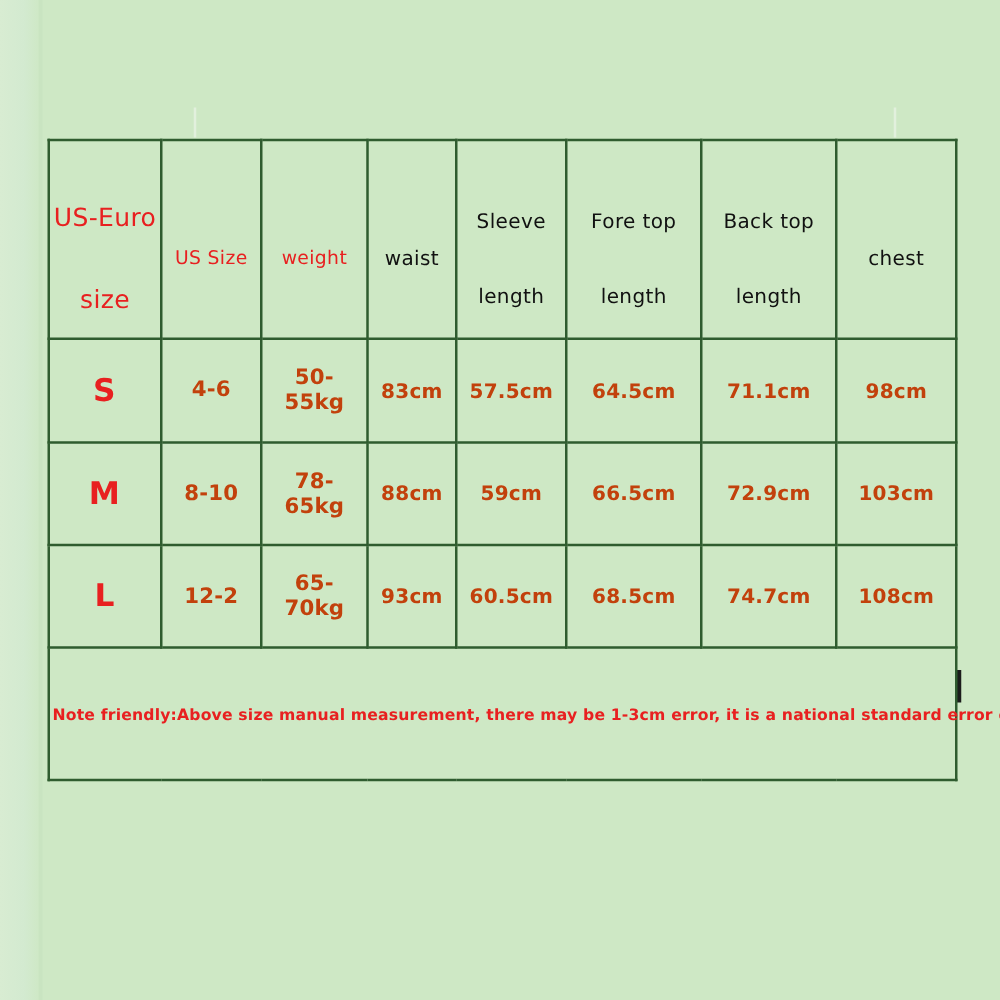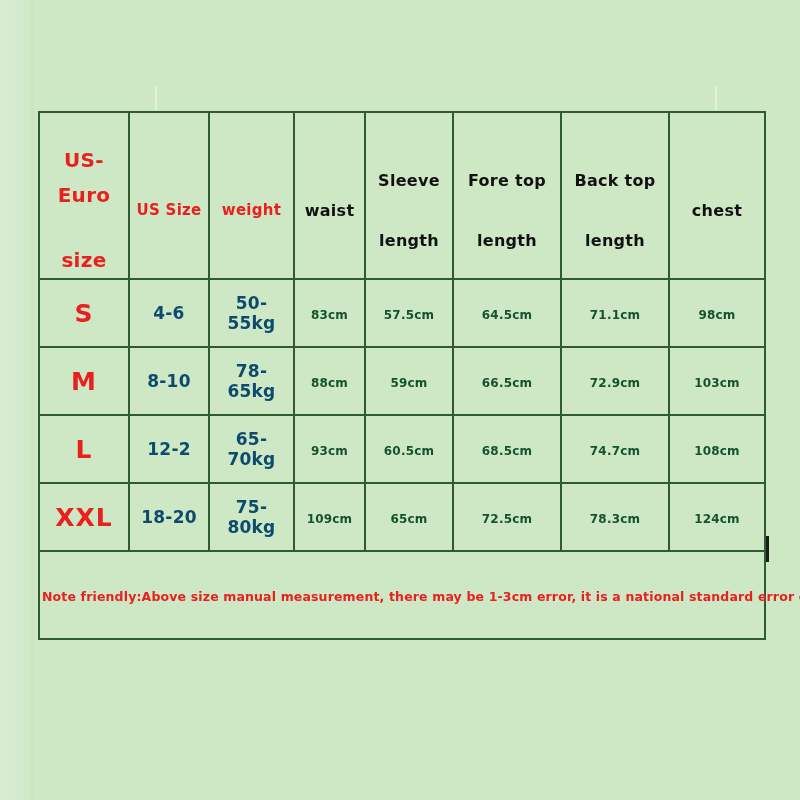--- a/index.html
+++ b/index.html
@@ -84,40 +84,40 @@
   col.c5 { width: 108px; }
   col.c6 { width: 108px; }
   col.c7 { width: 96px; }
 
   tr.header-row { height: 94px; }
   tr.data-row   { height: 68px; }
   tr.note-row   { height: 88px; }
 
   .hdr {
     font-size: 16px;
-    font-weight: bold;
+    font-weight: normal;
     color: #111111;
     line-height: 1.85;
     letter-spacing: .3px;
     margin-top: 30px;
   }
   .hdr.red { color: #e82020; }
   .hdr.big {
     font-size: 20px;
     line-height: 1.75;
   }
   .hdr.red.us-size { font-size: 15px; }
 
   .cell {
-    font-size: 12px;
+    font-size: 16px;
     font-weight: bold;
-    color: #14532d;
+    color: #c2410c;
     letter-spacing: .2px;
   }
-  .cell.red { color: #0c4a6e; }
+  .cell.red { color: #c2410c; }
   .cell.sizename {
     font-size: 25px;
     color: #e82020;
     letter-spacing: 1px;
   }
   .cell.redrange { font-size: 17px; }
 
   td.note-cell {
     text-align: left;
     padding-left: 8px;
@@ -211,30 +211,20 @@
         <td><span class="cell red redrange">12-2</span></td>
         <td><span class="cell red redrange">65-70kg</span></td>
         <td><span class="cell">93cm</span></td>
         <td><span class="cell">60.5cm</span></td>
         <td><span class="cell">68.5cm</span></td>
         <td><span class="cell">74.7cm</span></td>
         <td><span class="cell">108cm</span></td>
       </tr>
 
 
-      <tr class="data-row">
-        <td><span class="cell sizename">XXL</span></td>
-        <td><span class="cell red redrange">18-20</span></td>
-        <td><span class="cell red redrange">75-80kg</span></td>
-        <td><span class="cell">109cm</span></td>
-        <td><span class="cell">65cm</span></td>
-        <td><span class="cell">72.5cm</span></td>
-        <td><span class="cell">78.3cm</span></td>
-        <td><span class="cell">124cm</span></td>
-      </tr>
 
       <tr class="note-row">
         <td class="note-cell" colspan="8">
           <span class="note-text">Note friendly:Above size manual measurement, there may be 1-3cm error, it is a national standard error of the range</span>
         </td>
       </tr>
     </tbody>
   </table>
 </div>
 

